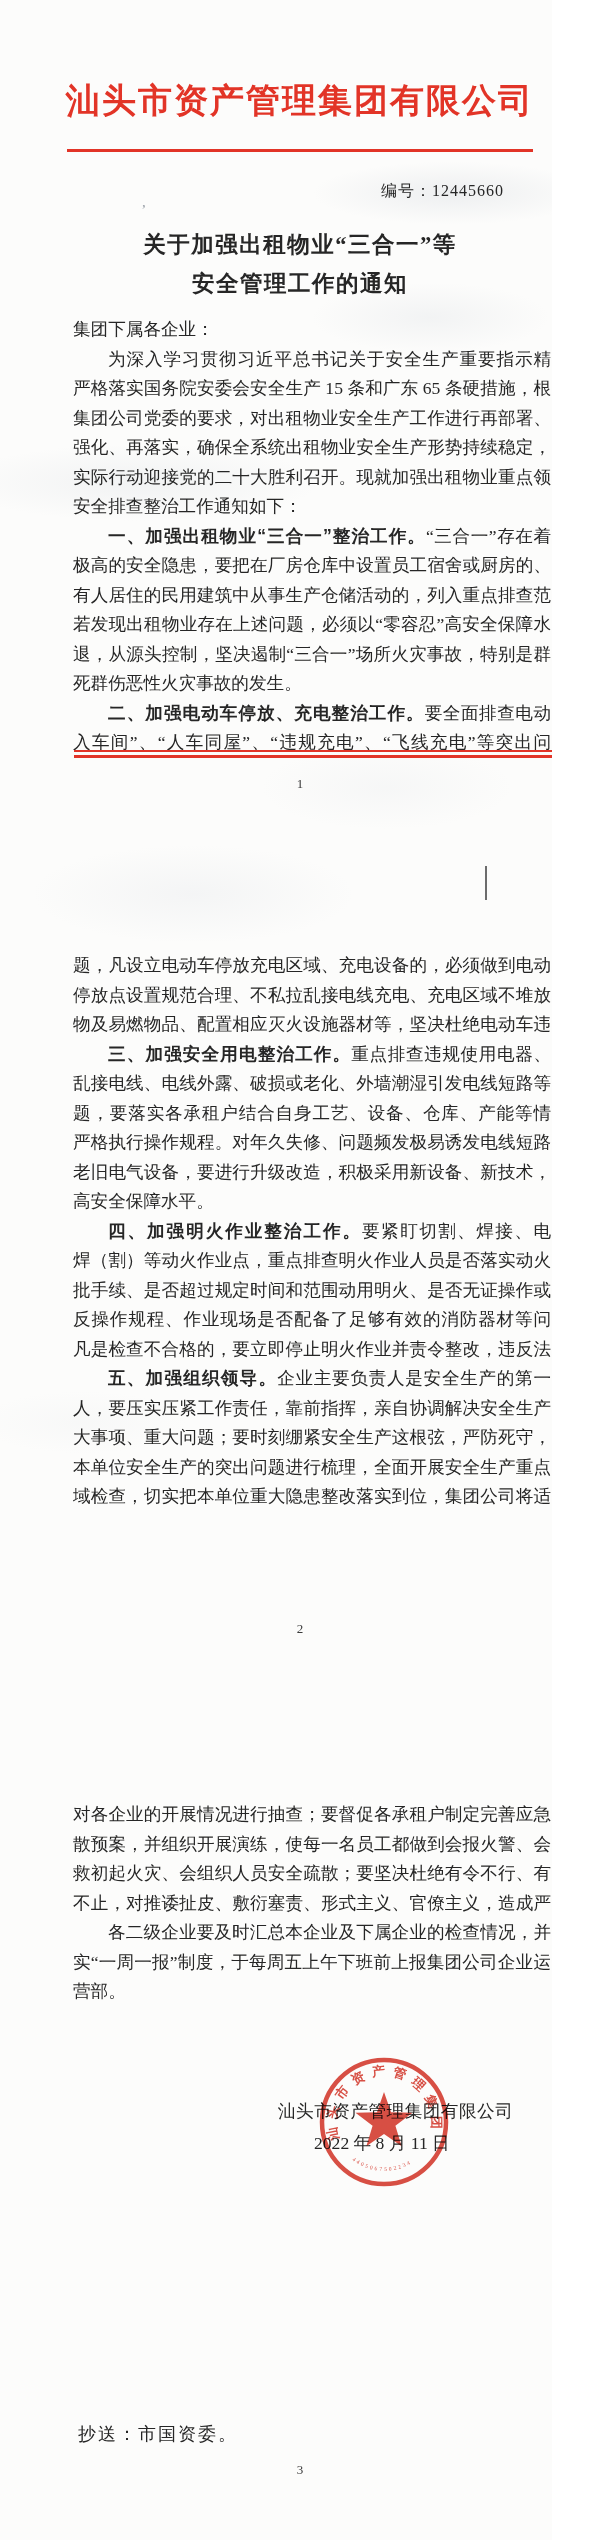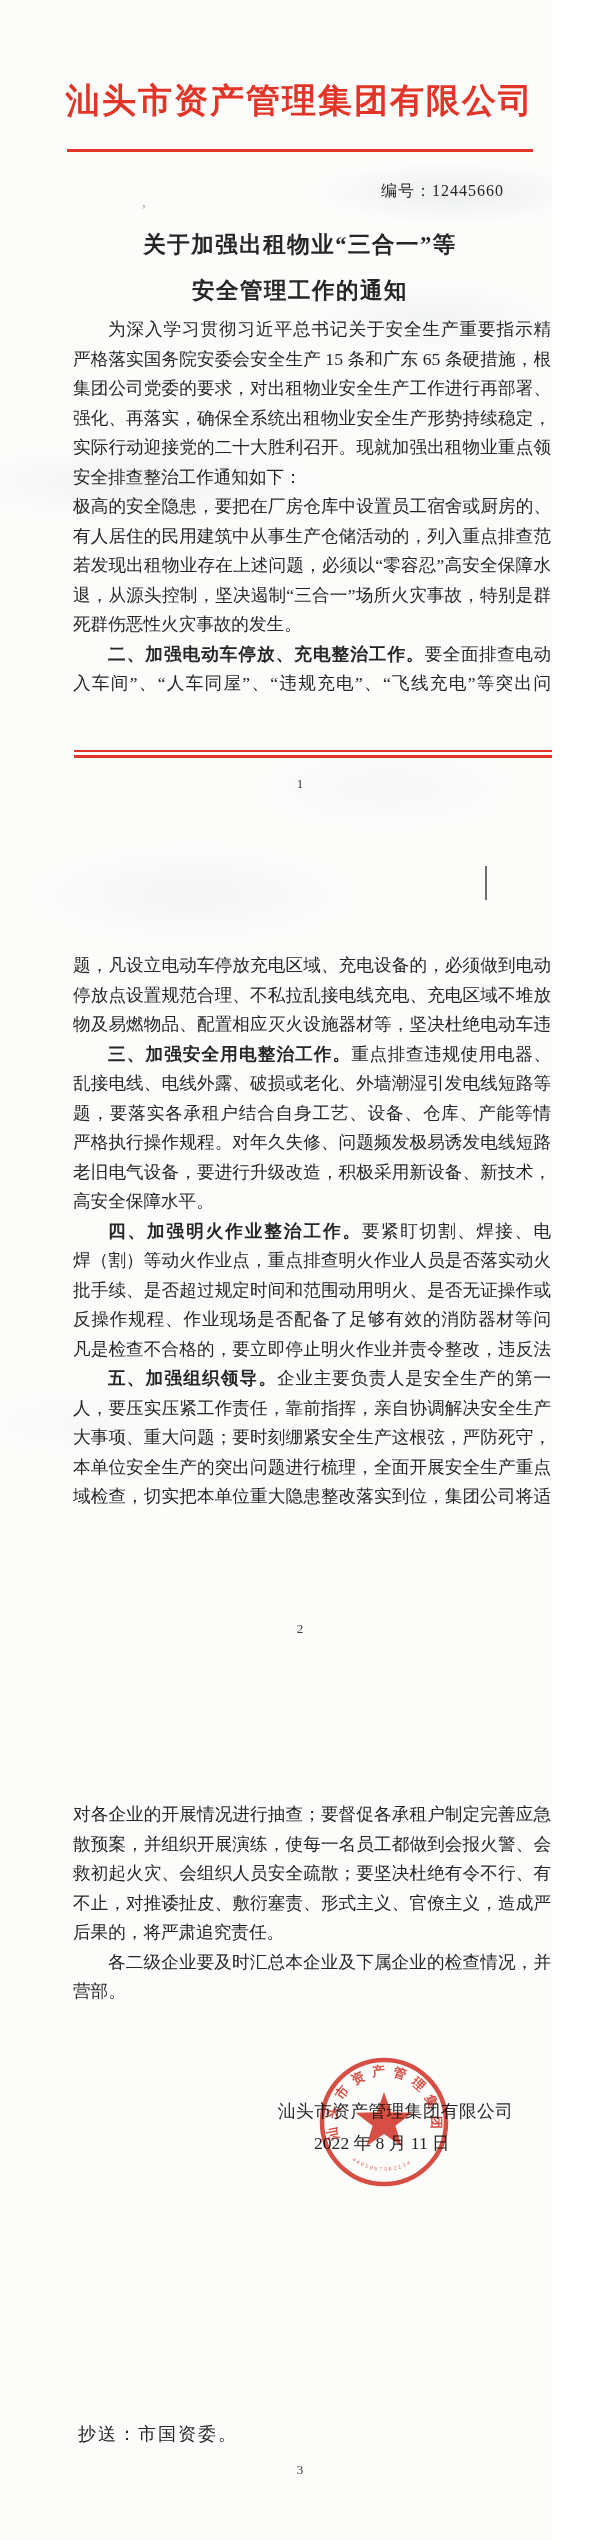--- a/index.html
+++ b/index.html
@@ -16,21 +16,21 @@
       #fcfcfb;
   }
   .letterhead{
     position:absolute;top:78px;left:0;width:600px;text-align:center;
     font-size:34px;font-weight:700;letter-spacing:2px;white-space:nowrap;
   }
   .rule{position:absolute;top:149px;left:67px;width:466px;height:3px;}
   .doc-no{position:absolute;top:181px;right:48px;font-size:16px;letter-spacing:1px;}
   .title{position:absolute;left:0;width:600px;text-align:center;font-size:22.5px;font-weight:700;letter-spacing:1.5px;}
   .title.t1{top:229px;}
-  .title.t2{top:268px;margin-top:7px;}
+  .title.t2{top:268px;}
   .body-block{position:absolute;left:73px;width:478px;font-size:17.6px;line-height:29.5px;}
   .p1{top:315px;}
   .p2{top:951px;}
   .p3{top:1800px;}
   .line{height:29.5px;white-space:nowrap;}
   .line.fill{white-space:normal;text-align:justify;text-align-last:justify;overflow:hidden;}
   .line.ind{text-indent:35px;}
   .line b{font-weight:700;font-family:"Liberation Sans","DejaVu Sans",sans-serif;letter-spacing:.5px;}
   .red-ul{position:absolute;left:74px;width:478px;}
   .red-ul .bar1{height:2px;margin-bottom:3px;}
@@ -56,26 +56,28 @@
   <div class="rule" style="background:#e23427;"></div>
 
   <div class="doc-no">编号：12445660</div>
 
   <div class="artifact-c">,</div>
 
   <div class="title t1">关于加强出租物业“三合一”等</div>
   <div class="title t2">安全管理工作的通知</div>
 
   <section class="body-block p1">
+      <div class="line"><span>集团下属各企业：</span></div>
       <div class="line fill ind"><span>为深入学习贯彻习近平总书记关于安全生产重要指示精神，</span></div>
       <div class="line fill"><span>严格落实国务院安委会安全生产 15 条和广东 65 条硬措施，根据</span></div>
       <div class="line fill"><span>集团公司党委的要求，对出租物业安全生产工作进行再部署、再</span></div>
       <div class="line fill"><span>强化、再落实，确保全系统出租物业安全生产形势持续稳定，以</span></div>
       <div class="line fill"><span>实际行动迎接党的二十大胜利召开。现就加强出租物业重点领域</span></div>
       <div class="line"><span>安全排查整治工作通知如下：</span></div>
+      <div class="line fill ind"><b>一、加强出租物业“三合一”整治工作。</b><span>“三合一”存在着</span></div>
       <div class="line fill"><span>极高的安全隐患，要把在厂房仓库中设置员工宿舍或厨房的、在</span></div>
       <div class="line fill"><span>有人居住的民用建筑中从事生产仓储活动的，列入重点排查范围。</span></div>
       <div class="line fill"><span>若发现出租物业存在上述问题，必须以“零容忍”高安全保障水平</span></div>
       <div class="line fill"><span>退，从源头控制，坚决遏制“三合一”场所火灾事故，特别是群</span></div>
       <div class="line"><span>死群伤恶性火灾事故的发生。</span></div>
       <div class="line fill ind"><b>二、加强电动车停放、充电整治工作。</b><span>要全面排查电动车“进</span></div>
       <div class="line fill"><span>入车间”、“人车同屋”、“违规充电”、“飞线充电”等突出问</span></div>
     </section>
 
   <div class="red-ul" style="top:750px;">
@@ -109,22 +111,22 @@
       <div class="line fill"><span>域检查，切实把本单位重大隐患整改落实到位，集团公司将适时</span></div>
     </section>
 
   <div class="pageno pn2">2</div>
 
   <section class="body-block p3">
       <div class="line fill"><span>对各企业的开展情况进行抽查；要督促各承租户制定完善应急疏</span></div>
       <div class="line fill"><span>散预案，并组织开展演练，使每一名员工都做到会报火警、会扑</span></div>
       <div class="line fill"><span>救初起火灾、会组织人员安全疏散；要坚决杜绝有令不行、有禁</span></div>
       <div class="line fill"><span>不止，对推诿扯皮、敷衍塞责、形式主义、官僚主义，造成严重</span></div>
-      <div class="line"><span>后果的，将严肃追究责任。</span></div>
       <div class="line fill ind"><span>各二级企业要及时汇总本企业及下属企业的检查情况，并落</span></div>
+      <div class="line fill"><span>实“一周一报”制度，于每周五上午下班前上报集团公司企业运</span></div>
       <div class="line"><span>营部。</span></div>
     </section>
 
   <div class="sig-company">汕头市资产管理集团有限公司</div>
   <div class="sig-date">2022 年 8 月 11 日</div>
 
   <svg class="seal" viewBox="0 0 132 132">
     <defs>
       <path id="ringPath" d="M 20.6,83 A 48,48 0 1 1 111.4,83" fill="none"></path>
       <path id="codePath" d="M 34,104 A 52,52 0 0 0 98,104" fill="none"></path>

